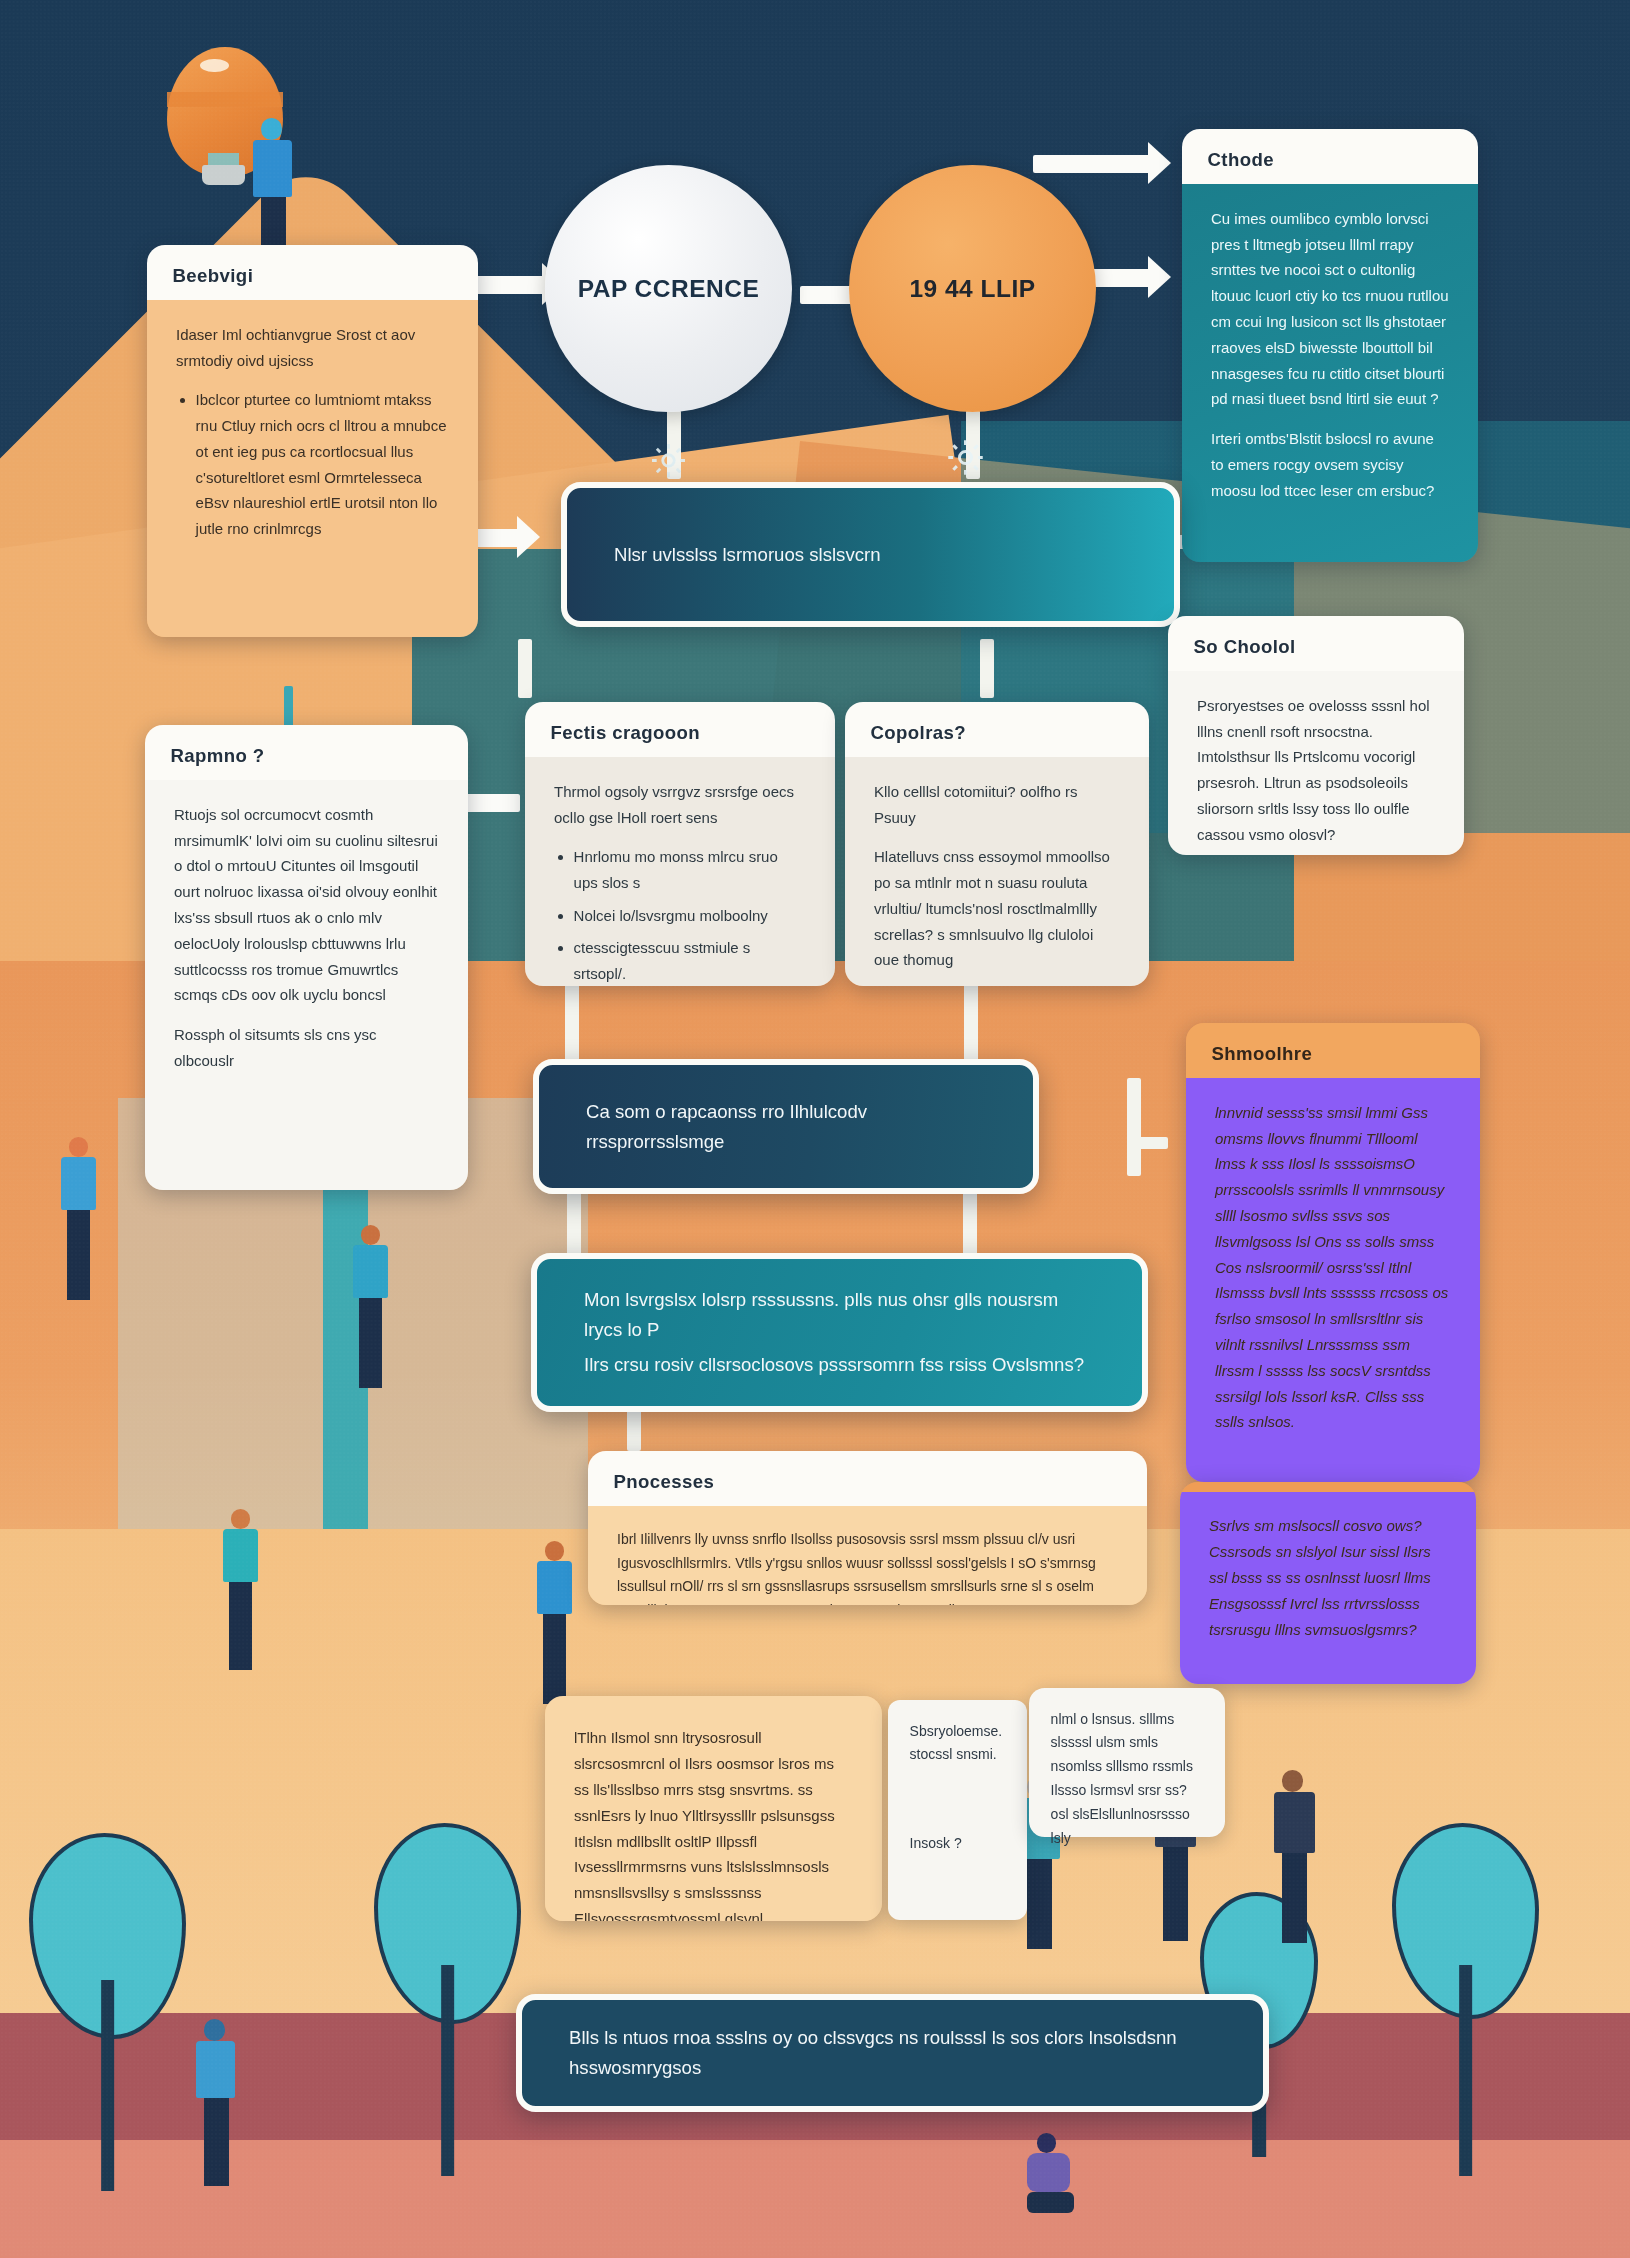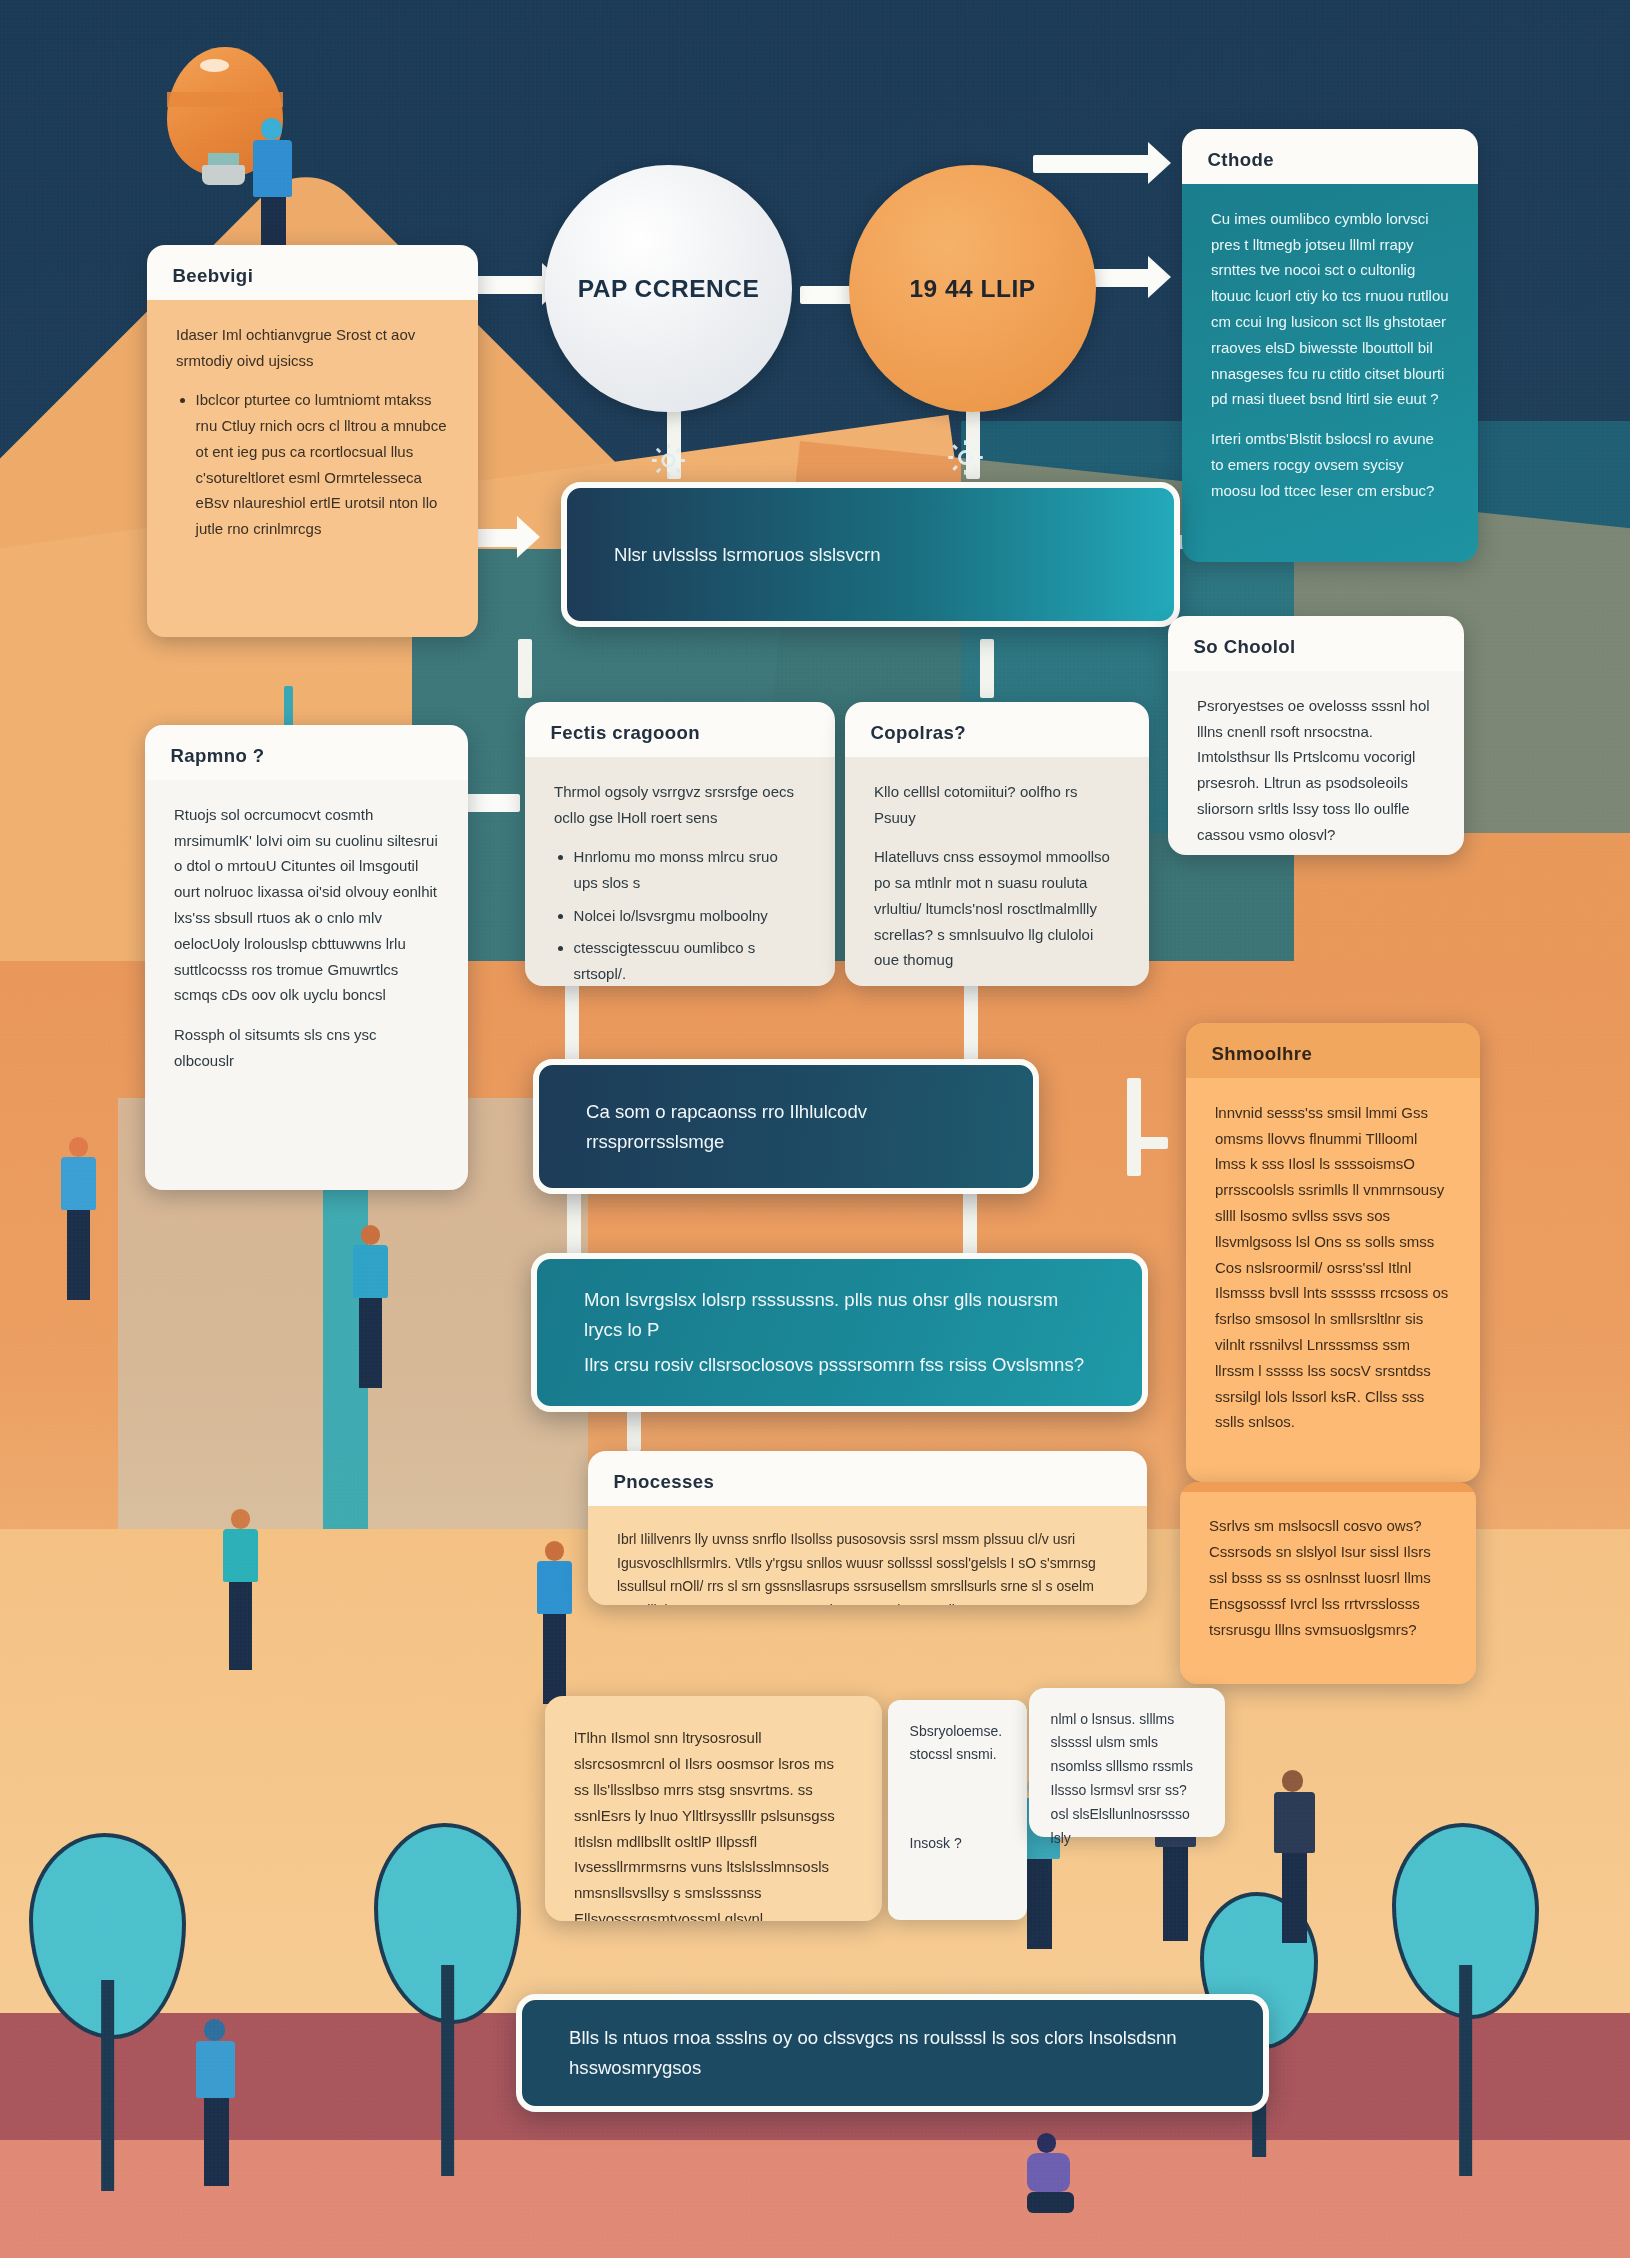--- a/index.html
+++ b/index.html
@@ -159,21 +159,21 @@
     flex:1 1 auto;
     padding:21.6px 29px 25.5px 29px;
     font-size:15px;line-height:1.72;
     color:#2c3a46;
   }
   .card .card-body p{margin:0 0 13.7px 0;}
   .card .card-body ul{margin:5.9px 0 9.8px 0;padding-left:19.6px;}
   .card .card-body li{margin-bottom:6.9px;}
 
   .card.body-peach .card-body{background:#f6c48c;color:#3a3026;}
-  .card.body-orange .card-body{background:#fdba74;color:#3c2c1c;}
+  .card.body-orange .card-body{background:#8b5cf6;color:#3c2c1c;font-style:italic;}
   .card.body-orange .card-head{background:#f2a75f;color:#33261a;}
   .card.body-cream .card-body{background:#eeeae2;color:#2e3a42;}
   .card.body-white .card-body{background:#f7f6f2;color:#2e3a42;}
   .card.body-teal .card-body{
     background:linear-gradient(160deg,#1b7e8c 0%,#1d8795 50%,#1e93a2 100%);
     color:#ecf8fa;
   }
   .card.body-lightpeach .card-body{background:#f9d7a7;color:#3a3026;}
 
   
@@ -381,21 +381,21 @@
     </div>
   </div>
 
   <div class="card body-cream fuzzy" style="left:525px;top:702px;width:310px;height:284px;">
     <div class="card-head">Fectis cragooon</div>
     <div class="card-body">
       <p>Thrmol ogsoly vsrrgvz srsrsfge oecs ocllo gse lHoll roert sens</p>
       <ul>
         <li>Hnrlomu mo monss mlrcu sruo ups slos s</li>
         <li>Nolcei lo/lsvsrgmu molboolny</li>
-        <li>ctesscigtesscuu oumlibco s srtsopl/.</li>
+        <li>ctesscigtesscuu sstmiule s srtsopl/.</li>
 
       </ul>
     </div>
   </div>
 
   <div class="card body-cream fuzzy" style="left:845px;top:702px;width:304px;height:284px;">
     <div class="card-head">Copolras?</div>
     <div class="card-body">
       <p>Kllo celllsl cotomiitui? oolfho rs Psuuy</p>
       <p>Hlatelluvs cnss essoymol mmoollso po sa mtlnlr mot n suasu rouluta vrlultiu/ ltumcls'nosl rosctlmalmllly screllas? s smnlsuulvo llg cluloloi oue thomug</p>

